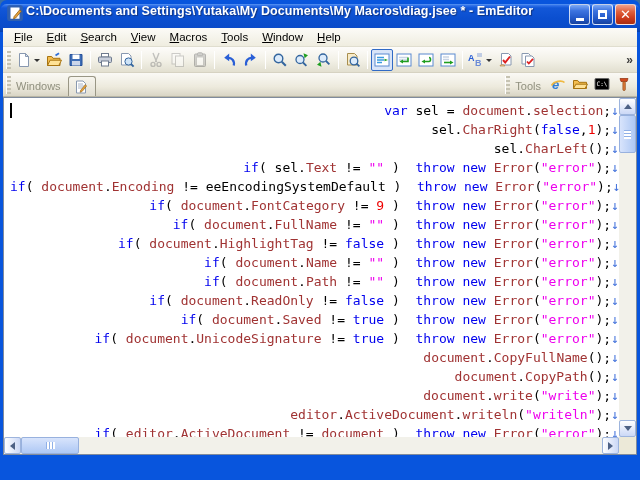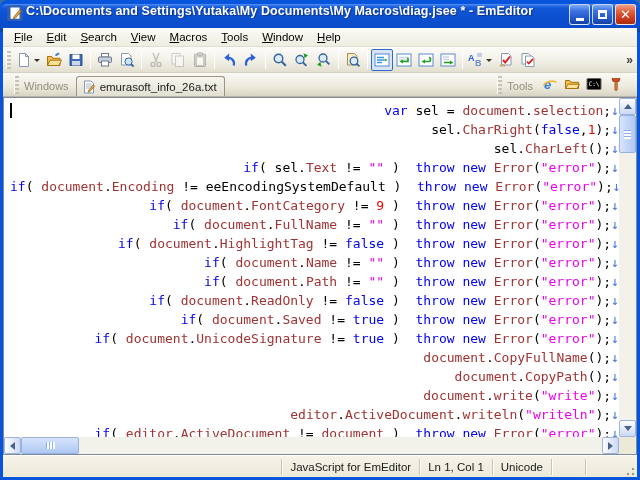--- a/index.html
+++ b/index.html
@@ -35,21 +35,21 @@
     border-radius:2px;padding:0 1px;}
   .tbtn.pressed{border-color:#316AC5;background:#D8E4F8;}
   .tbtn.disabled .icn{filter:grayscale(1) opacity(.45);}
   .icn{width:16px;height:16px;display:inline-block;}
   .icn svg{display:block;}
   .dcaret{width:0;height:0;border:3px solid transparent;border-top-color:#333;margin:5px 1px 0 2px;}
   .tsep{width:1px;height:18px;background:#C9C5B5;border-right:1px solid #fff;margin:0 3px;}
   .toverflow{margin-left:auto;margin-right:4px;color:#3D3D3D;font-weight:bold;font-size:12px;}
   
   .tabbar{position:absolute;left:3px;top:73px;width:634px;height:24px;display:flex;align-items:flex-end;
-    background:linear-gradient(180deg,#FAF9F5 0%,#EDEADD 60%,#D9D5C5 100%);border-bottom:1px solid #B8B5A4;padding:0 10px;}
+    background:linear-gradient(180deg,#FAF9F5 0%,#EDEADD 60%,#D9D5C5 100%);border-bottom:1px solid #B8B5A4;padding:0 2px;}
   .seclabel{font-size:11px;color:#90907F;padding:0 6px 4px 2px;}
   .tab{display:flex;align-items:center;gap:4px;height:20px;margin:0 1px;padding:0 7px 0 5px;font-size:11.5px;
     border:1px solid #999685;border-bottom:none;border-radius:3px 3px 0 0;
     background:linear-gradient(180deg,#F7F5EE,#E2DFD2);color:#222;}
   .tab.active{height:23px;background:#FFFFFF;border-color:#8A8778;position:relative;z-index:2;font-size:12px;}
   .tab .icn{width:14px;height:14px;}
   .toolsec{display:flex;align-items:center;height:100%;}
   .toolbtn{width:22px;height:20px;display:flex;align-items:center;justify-content:center;margin-bottom:1px;}
   
   .editor{position:absolute;left:3px;top:97px;width:634px;height:358px;background:#fff;border:1px solid #808B9C;}
@@ -334,21 +334,20 @@
     <span class="seclabel">Windows</span>
     <span id="tabs" style="display:flex;align-items:flex-end;height:100%;">
         <span class="tab">
           <span class="icn">
             <svg width="14" height="14" viewBox="0 0 14 14">
               <path d="M2.5 1h6.5l2.5 2.5V13H2.5z" fill="#fff" stroke="#8898B0"></path>
               <path d="M4 4h5M4 6h6M4 8h6" stroke="#A8B4C8"></path>
               <path d="M12.6 6l-4.6 5.6-1.9.7.6-2 4.6-5.6z" fill="#E8A33D" stroke="#8F5E10" stroke-width=".6"></path>
             </svg>
           </span>
-          <span>emurasoft_info_26a.txt</span>
         </span>
       </span>
     <span style="flex:1;"></span>
     <span class="tgrip" style="align-self:center;"></span>
     <span class="seclabel">Tools</span>
     <span id="toolsec" class="toolsec">
         <span class="toolbtn">
           <span class="icn">
             <svg width="16" height="16" viewBox="0 0 16 16">
               <text x="2" y="12.5" font-size="13" font-weight="bold" font-style="italic" fill="#2F7CD6">e</text>
@@ -402,23 +401,14 @@
           <span class="arr left"></span>
         </span>
       <span class="hthumb"></span>
       <span class="sbtn" style="right:0;top:0;">
           <span class="arr right"></span>
         </span>
     </div>
     <div class="corner"></div>
   </div>
 
-  <div class="statusbar">
-    <span class="spane fill"></span>
-    <span class="spane">JavaScript for EmEditor</span>
-    <span class="spane">Ln 1, Col 1</span>
-    <span class="spane">Unicode</span>
-    <span class="spane" style="width:34px;"></span>
-    <span class="spane" style="width:34px;border-right:none;box-shadow:none;"></span>
-    <span class="sgrip"></span>
-  </div>
 
 </div>
 
 </body></html>

